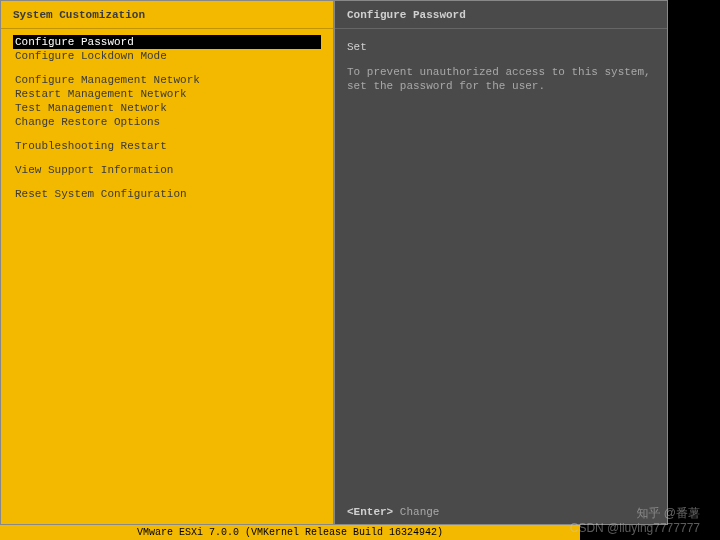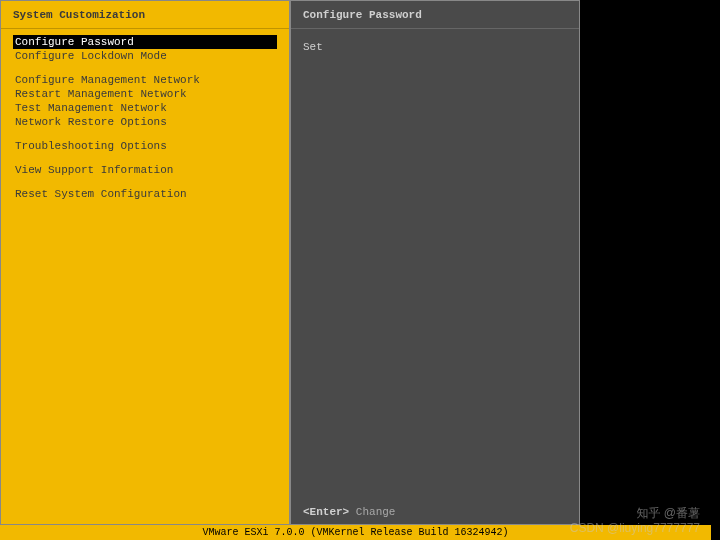--- a/index.html
+++ b/index.html
@@ -11,21 +11,21 @@
       width: 720px;
       height: 540px;
       font-family: 'Courier New', monospace;
       font-size: 11px;
       background: #000;
       overflow: hidden;
       position: relative;
     }
     .screen {
       display: flex;
-      width: 580px;
+      width: 668px;
       height: 525px;
     }
     .left-panel {
       width: 360px;
       height: 525px;
       background: #f2b900;
       border: 1px solid #888;
       position: relative;
     }
     .right-panel {
@@ -86,21 +86,21 @@
       color: #d0d0d0;
       font-weight: bold;
     }
     .hint-bar .action {
       color: #a8a8a8;
     }
     .status-bar {
       position: absolute;
       bottom: 0;
       left: 0;
-      width: 711px;
+      width: 580px;
       height: 15px;
       background: #f2b900;
       color: #000;
       text-align: center;
       font-size: 10px;
       line-height: 15px;
     }
     .watermark1 {
       position: absolute;
       bottom: 18px;
@@ -128,38 +128,39 @@
     <div class="panel-header">System Customization</div>
     <div class="panel-body">
       <div class="menu-group">
         <div class="menu-item selected">Configure Password</div>
         <div class="menu-item">Configure Lockdown Mode</div>
       </div>
       <div class="menu-group">
         <div class="menu-item">Configure Management Network</div>
         <div class="menu-item">Restart Management Network</div>
         <div class="menu-item">Test Management Network</div>
-        <div class="menu-item">Network Restore Options</div>
+        <div class="menu-item">Change Restore Options</div>
       </div>
       <div class="menu-group">
-        <div class="menu-item">Troubleshooting Options</div>
+        <div class="menu-item">Troubleshooting Restart</div>
       </div>
       <div class="menu-group">
         <div class="menu-item">View Support Information</div>
       </div>
       <div class="menu-group">
         <div class="menu-item">Reset System Configuration</div>
       </div>
     </div>
   </div>
 
   <div class="right-panel">
     <div class="panel-header">Configure Password</div>
     <div class="panel-body">
       <div class="right-heading">Set</div>
+      <div class="right-desc">To prevent unauthorized access to this system, set the password for the user.</div>
     </div>
     <div class="hint-bar">
       <span class="key">&lt;Enter&gt;</span>
       <span class="action">Change</span>
     </div>
   </div>
 </div>
 
 <div class="status-bar">VMware ESXi 7.0.0 (VMKernel Release Build 16324942)</div>
 

